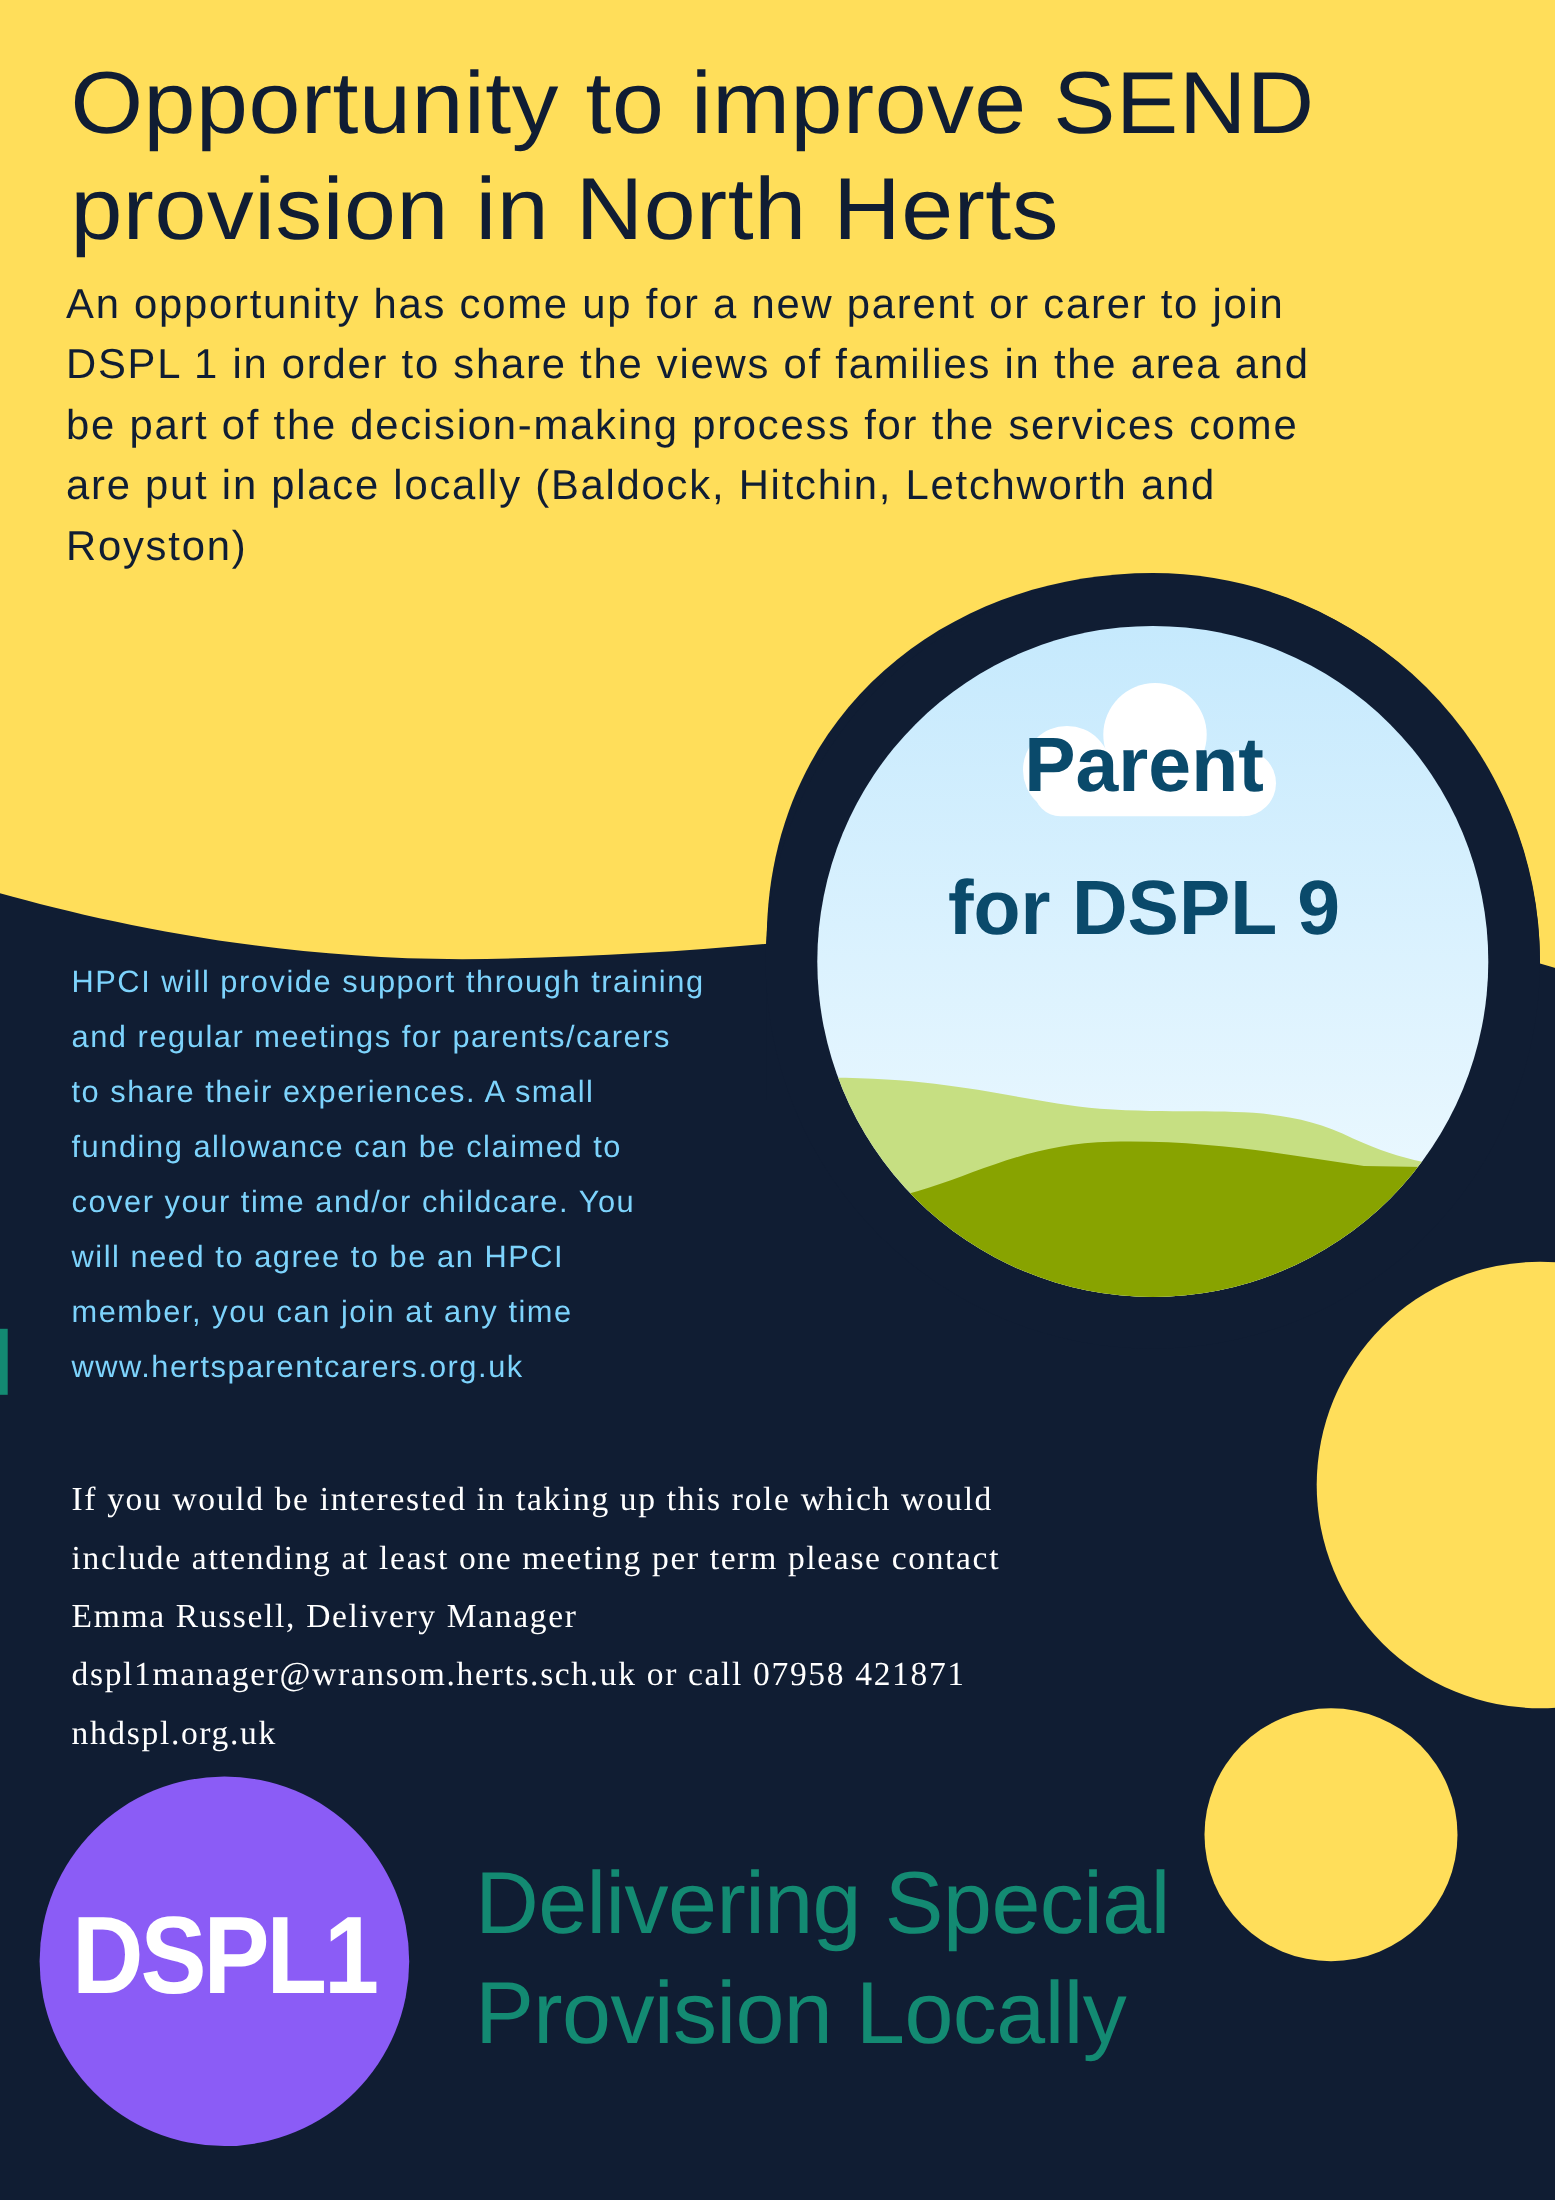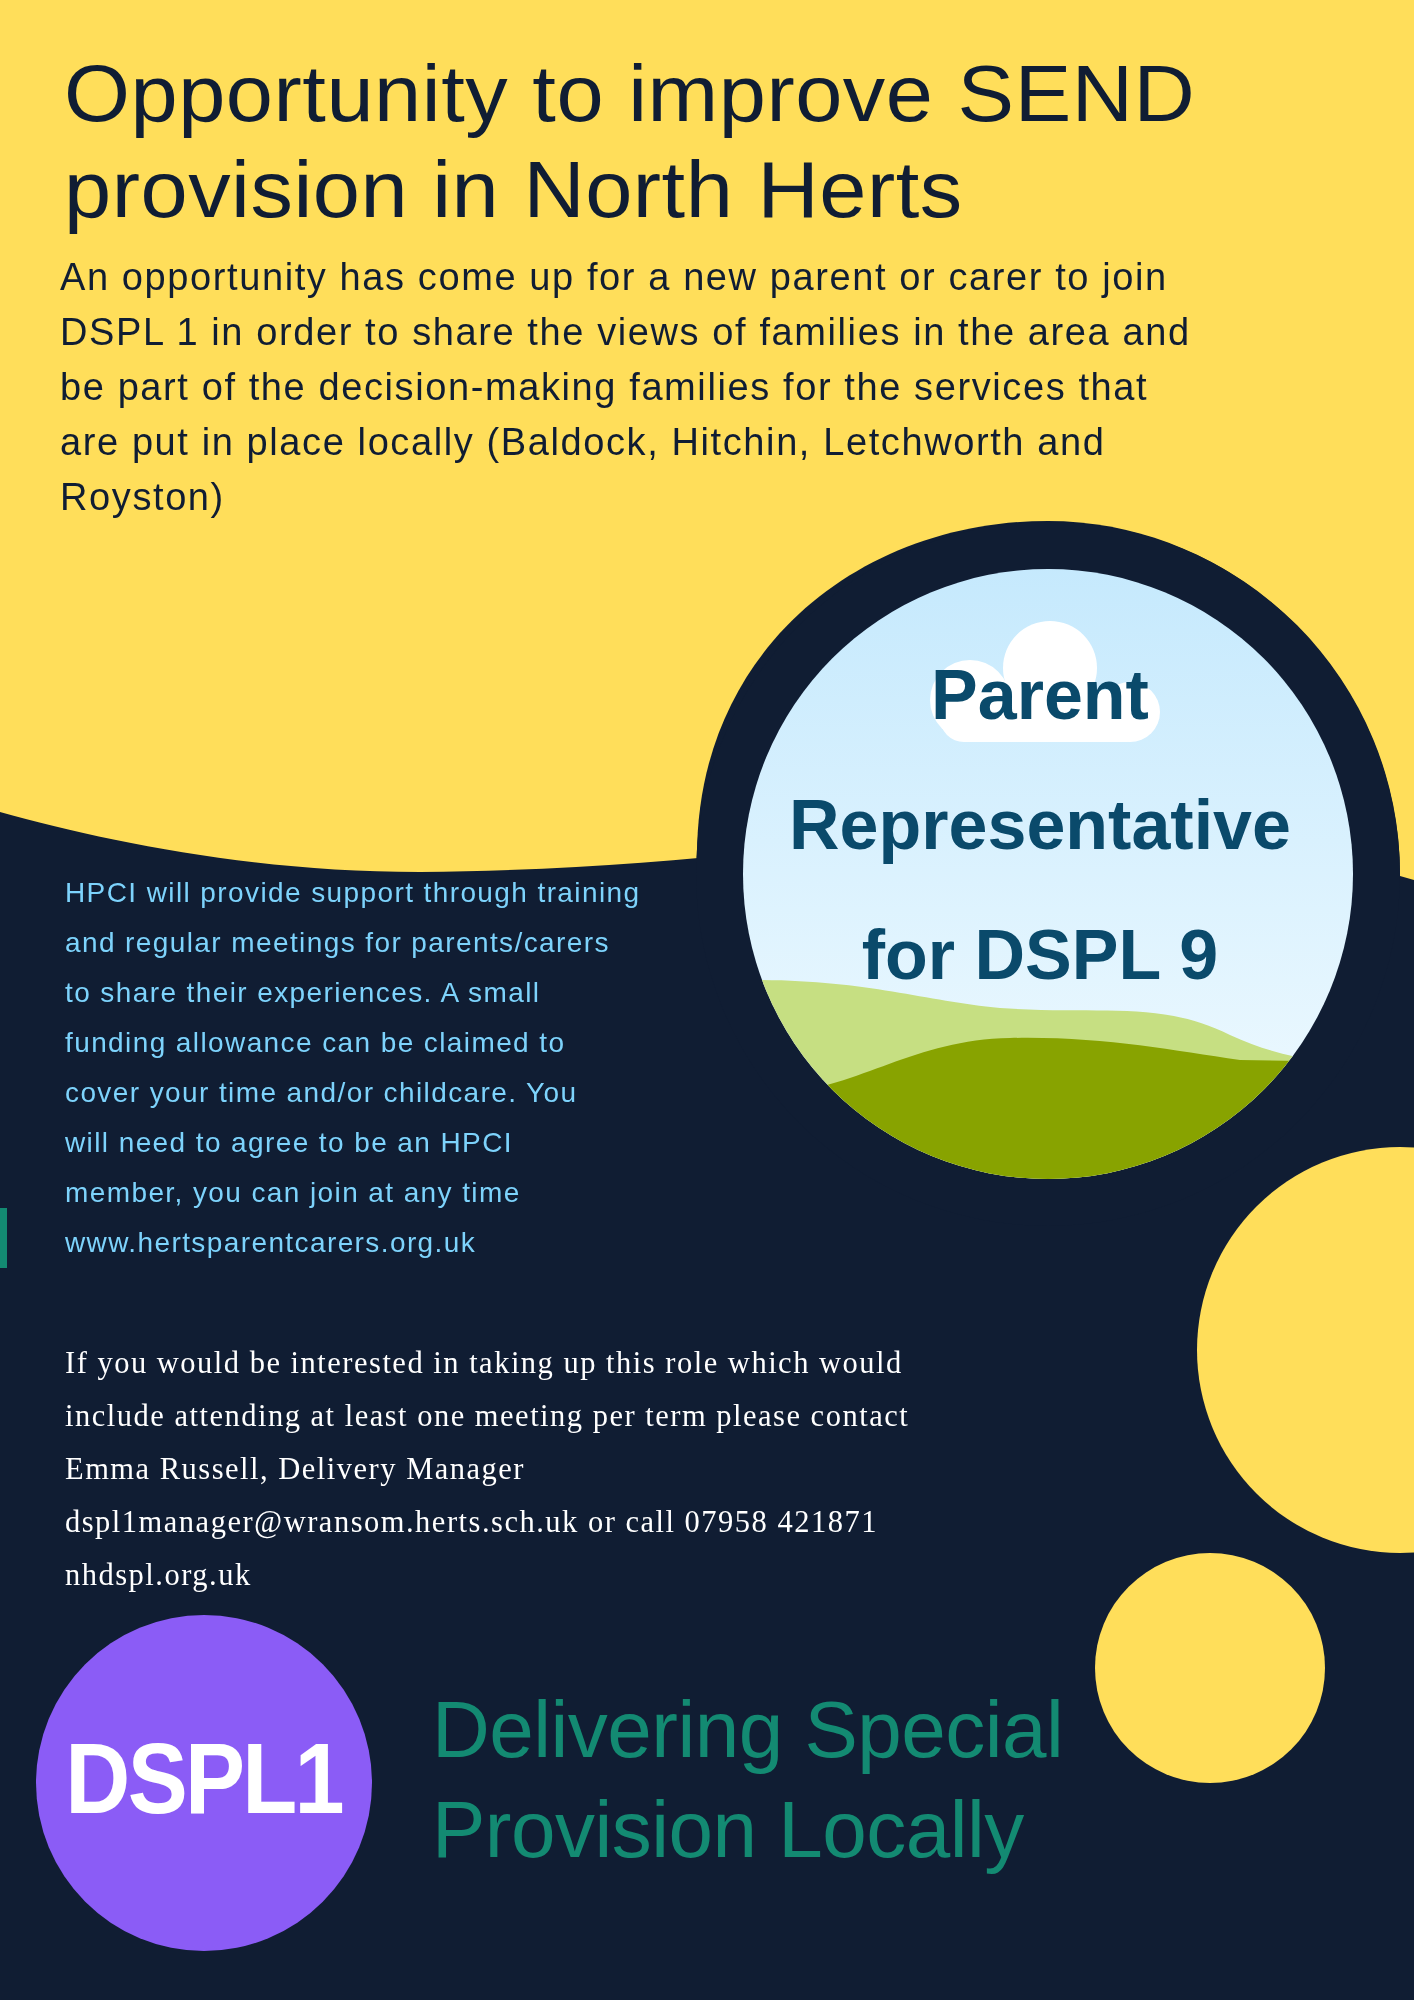--- a/index.html
+++ b/index.html
@@ -57,28 +57,27 @@
 </svg>
 
 <h1 class="title">
   <span class="line">Opportunity to improve SEND</span>
   <span class="line">provision in North Herts</span>
 </h1>
 
 <p class="intro">
   <span class="line">An opportunity has come up for a new parent or carer to join</span>
   <span class="line">DSPL 1 in order to share the views of families in the area and</span>
-  <span class="line">be part of the decision-making families for the services that</span>
+  <span class="line">be part of the decision-making process for the services come</span>
   <span class="line">are put in place locally (Baldock, Hitchin, Letchworth and</span>
   <span class="line">Royston)</span>
 </p>
 
 <div class="circle-text">
   <div>Parent</div>
-  <div>Representative</div>
   <div>for DSPL 9</div>
 </div>
 
 <div class="teal-bar"></div>
 
 <p class="support">
   <span class="line">HPCI will provide support through training</span>
   <span class="line">and regular meetings for parents/carers</span>
   <span class="line">to share their experiences. A small</span>
   <span class="line">funding allowance can be claimed to</span>

